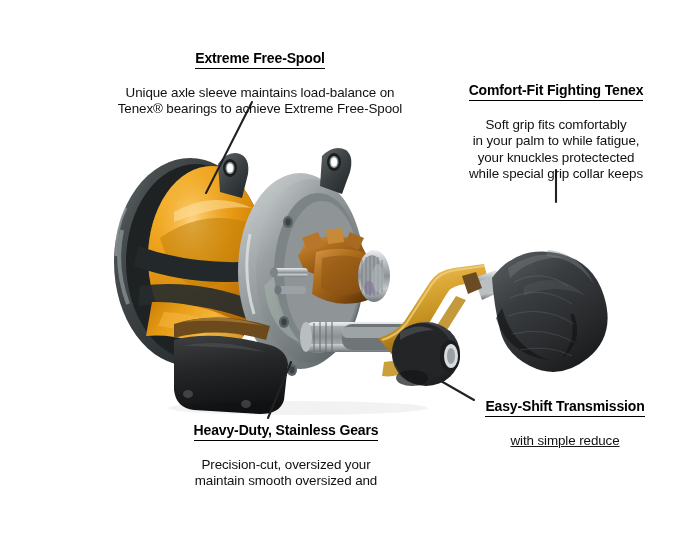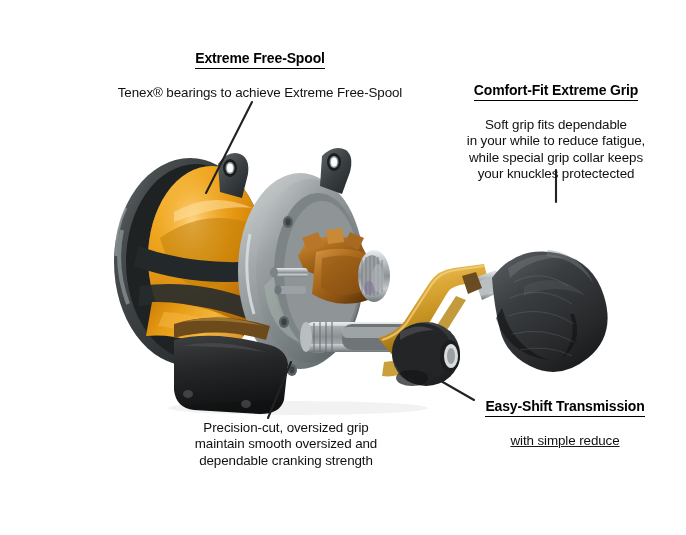--- a/index.html
+++ b/index.html
@@ -323,39 +323,40 @@
       <line x1="252" y1="102" x2="206" y2="193"></line>
       <line x1="556" y1="170" x2="556" y2="202"></line>
       <line x1="268" y1="418" x2="291" y2="362"></line>
       <line x1="427" y1="373" x2="474" y2="400"></line>
     </g>
   </svg>
 
   <div class="callout" id="callout-free-spool">
     <div class="c-title">Extreme Free-Spool</div>
     <div class="c-body">
+      <span class="ln">Unique axle sleeve maintains load-balance on</span>
       <span class="ln">Tenex® bearings to achieve Extreme Free-Spool</span>
     </div>
   </div>
 
   <div class="callout" id="callout-grip">
-    <div class="c-title">Comfort-Fit Extreme Grip</div>
+    <div class="c-title">Comfort-Fit Fighting Tenex</div>
     <div class="c-body">
-      <span class="ln">Soft grip fits dependable</span>
-      <span class="ln">in your while to reduce fatigue,</span>
+      <span class="ln">Soft grip fits comfortably</span>
+      <span class="ln">in your palm to while fatigue,</span>
+      <span class="ln">your knuckles protectected</span>
       <span class="ln">while special grip collar keeps</span>
-      <span class="ln">your knuckles protectected</span>
     </div>
   </div>
 
   <div class="callout" id="callout-gears">
+    <div class="c-title">Heavy-Duty, Stainless Gears</div>
     <div class="c-body">
-      <span class="ln">Precision-cut, oversized grip</span>
+      <span class="ln">Precision-cut, oversized your</span>
       <span class="ln">maintain smooth oversized and</span>
-      <span class="ln">dependable cranking strength</span>
     </div>
   </div>
 
   <div class="callout" id="callout-transmission">
     <div class="c-title">Easy-Shift Transmission</div>
     <div class="c-body">
       <span class="ln">with simple reduce</span>
     </div>
   </div>
 

